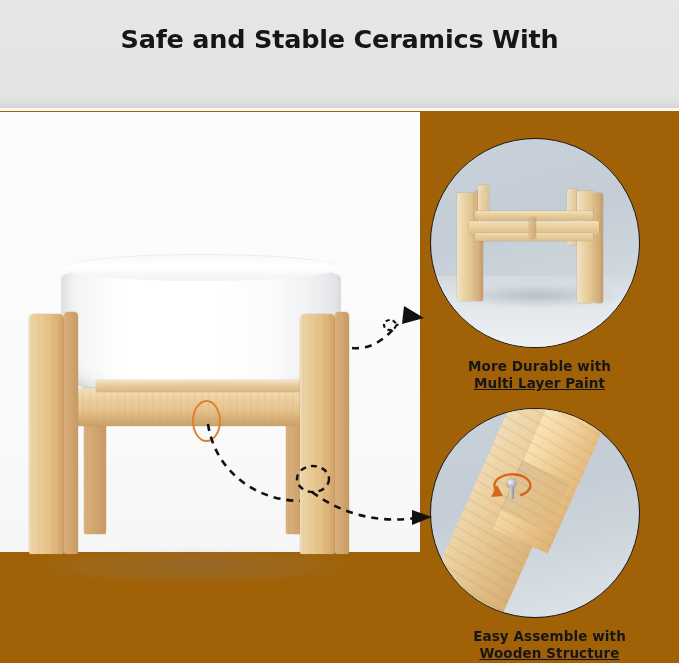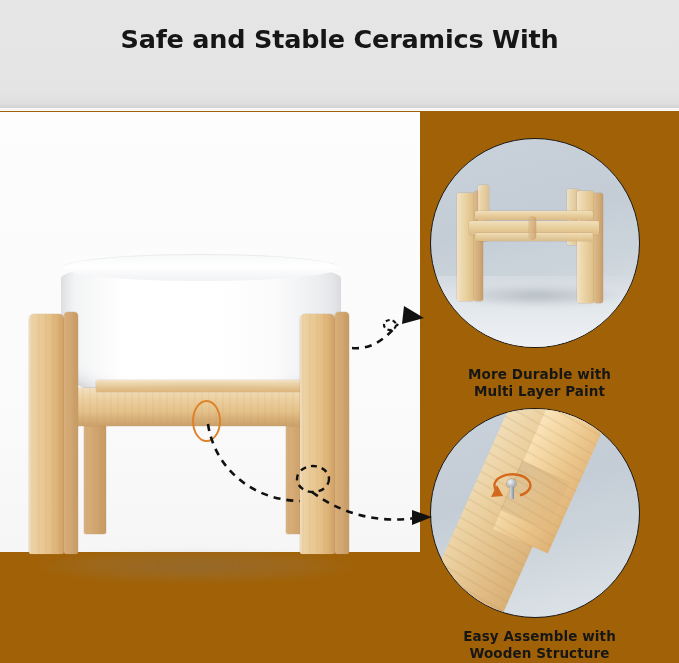--- a/index.html
+++ b/index.html
@@ -252,21 +252,21 @@
     position: absolute;
     width: 259px;
     text-align: center;
     color: #161616;
     font-weight: bold;
     font-size: 13.5px;
     line-height: 17px;
     letter-spacing: 0.1px;
     font-family: "DejaVu Sans", sans-serif;
   }
-  .caption .l2 { display: block; }
+  .caption .l2 { display: block; text-decoration: underline; }
 
   svg.overlay {
     position: absolute;
     left: 0;
     top: 0;
     width: 679px;
     height: 663px;
     pointer-events: none;
     overflow: visible;
   }
@@ -335,21 +335,21 @@
     <div class="mini mini-light" style="position:absolute; left:136px; top:50px; width:12px; height:56px; opacity:.9;"></div>
     <div class="mini mini-light" style="position:absolute; left:146px; top:52px; width:17px; height:112px;"></div>
     <div class="mini mini-dark" style="position:absolute; left:163px; top:54px; width:9px; height:110px;"></div>
 
     <div class="mini mini-bar" style="position:absolute; left:44px; top:72px; width:118px; height:9px;"></div>
     <div class="mini mini-bar" style="position:absolute; left:38px; top:82px; width:130px; height:14px;"></div>
     <div class="mini mini-bar" style="position:absolute; left:44px; top:94px; width:118px; height:8px; opacity:.92;"></div>
     <div class="mini mini-dark" style="position:absolute; left:98px; top:78px; width:7px; height:22px; opacity:.75;"></div>
   </div>
 
-  <div class="caption" style="left:410px; top:366px;">
+  <div class="caption" style="left:410px; top:358px;">
     <span>More Durable with</span>
     <span class="l2">Multi Layer Paint</span>
   </div>
 
   <div class="inset" style="left:430px; top:408px; width:210px; height:210px;">
     <div class="plank" style="left:30px; top:-30px; width:78px; height:290px; transform:rotate(24deg); transform-origin:50% 50%;">
       <div class="plank-grain"></div>
     </div>
     <div class="plank" style="left:96px; top:-40px; width:60px; height:180px; transform:rotate(24deg); transform-origin:50% 50%; filter:brightness(1.04);">
       <div class="plank-grain"></div>
@@ -358,21 +358,21 @@
 
     <div class="screw" style="left:76px; top:70px;"></div>
     <div class="screw-shaft" style="left:79px; top:78px;"></div>
 
     <svg class="overlay" style="position:absolute; left:0; top:0; width:210px; height:210px;" viewBox="0 0 210 210">
       <path d="M 66 82 A 18 11 0 1 1 90 86" fill="none" stroke="#d4691e" stroke-width="2.4" stroke-linecap="round"></path>
       <polygon points="66,76 60,88 72,87" fill="#d4691e"></polygon>
     </svg>
   </div>
 
-  <div class="caption" style="left:410px; top:628px;">
+  <div class="caption" style="left:420px; top:628px;">
     <span>Easy Assemble with</span>
     <span class="l2">Wooden Structure</span>
   </div>
 
   <svg class="overlay" viewBox="0 0 679 663">
 
     <path d="M 352 348 C 372 350 386 338 398 324" fill="none" stroke="#111111" stroke-width="2.6" stroke-dasharray="7 6" stroke-linecap="butt"></path>
     <ellipse cx="390" cy="325" rx="6" ry="5" fill="none" stroke="#111111" stroke-width="2.2" stroke-dasharray="4 3"></ellipse>
     <polygon points="404,306 424,318 402,324" fill="#111111"></polygon>
 

